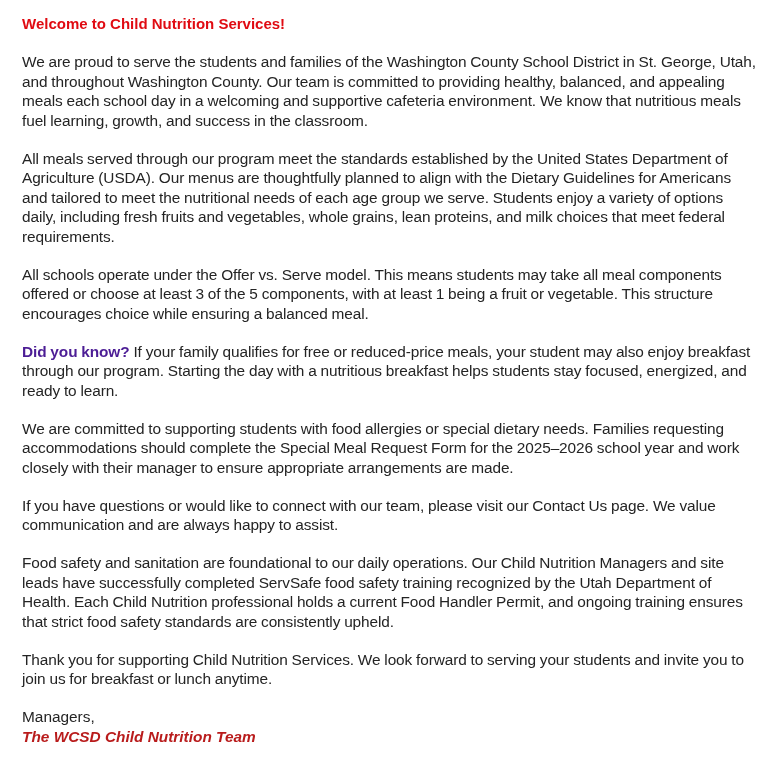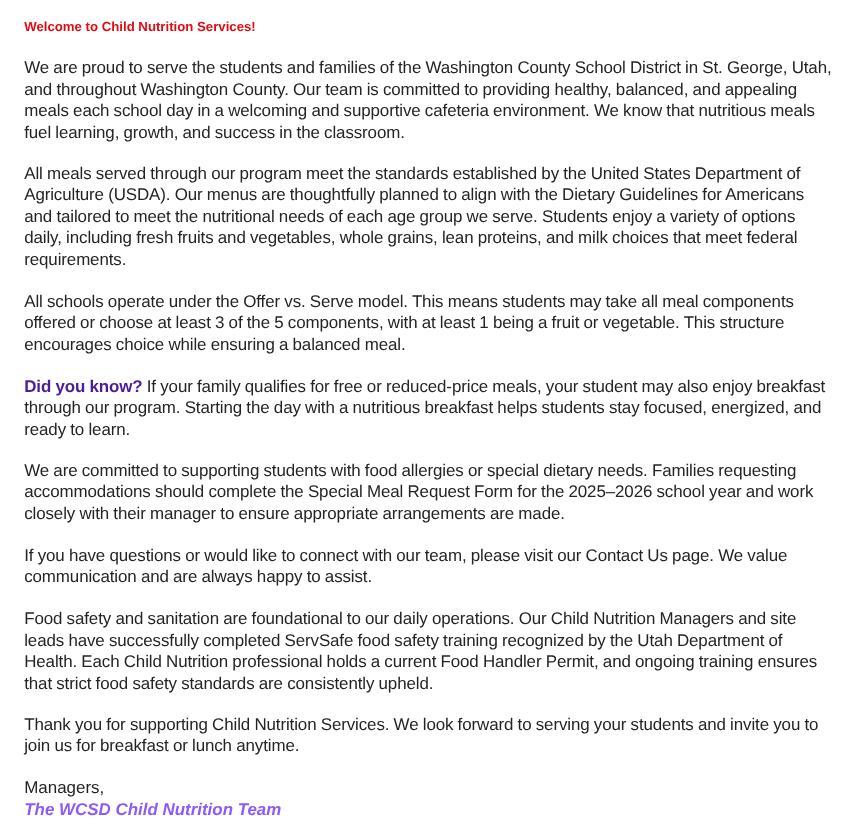--- a/index.html
+++ b/index.html
@@ -15,38 +15,38 @@
       color: #242424;
       font-size: 15.4px;
       line-height: 19.5px;
     }
     .page {
       padding: 14px 22px 0 22px;
     }
     .title {
       color: #e00b12;
       font-weight: bold;
-      font-size: 12px;
+      font-size: 15px;
       line-height: 20px;
       margin: 0 0 18px 0;
     }
     p {
       margin: 0 0 18.5px 0;
       letter-spacing: -0.1px;
       word-spacing: -0.3px;
     }
     .accent {
       color: #4c1d95;
       font-weight: bold;
     }
     .signoff {
       margin: 0;
     }
     .team {
-      color: #8b5cf6;
+      color: #b91c1c;
       font-weight: bold;
       font-style: italic;
       margin: 0;
     }
   </style>
 </head>
 <body>
 
 <div class="page">
   <div class="title">Welcome to Child Nutrition Services!</div>

